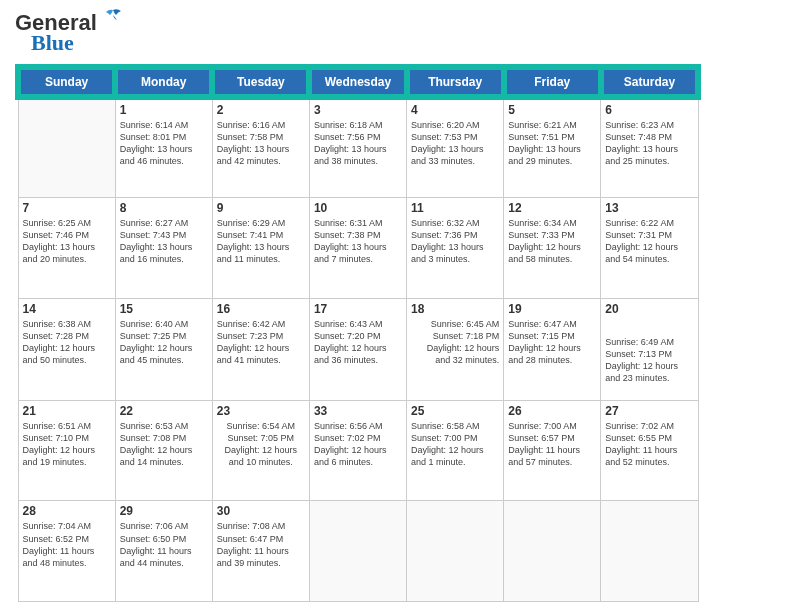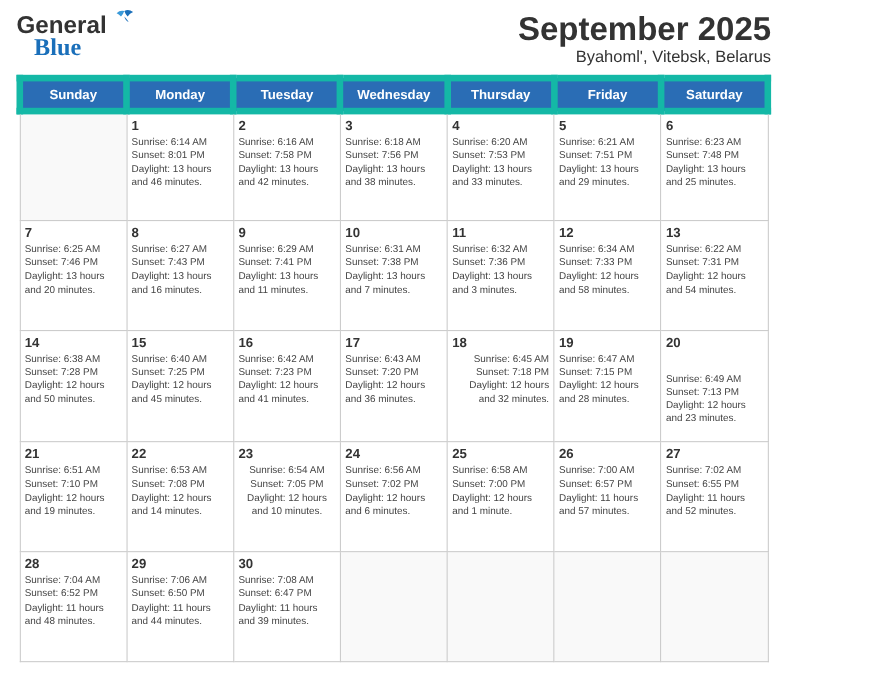--- a/index.html
+++ b/index.html
@@ -101,24 +101,20 @@
           <span class="logo-general">General</span>
           <svg width="28" height="22" viewBox="0 0 28 22" style="margin-left:2px;margin-top:-8px;">
             <path d="M14,2 Q18,0 22,3 Q19,4 17,7 Q15,5 14,2Z" fill="#1a6fba"></path>
             <path d="M14,2 Q10,1 7,4 Q9,5 11,7 Q13,5 14,2Z" fill="#3a9ad9"></path>
             <path d="M14,7 Q16,9 18,12 Q15,11 14,7Z" fill="#1a6fba"></path>
           </svg>
         </div>
         <span class="logo-blue" style="margin-top:-6px;margin-left:16px;font-family:Liberation Serif, serif;">Blue</span>
       </div>
     </div>
-    <div class="title-block">
-      <h1>September 2025</h1>
-      <h2>Byahoml', Vitebsk, Belarus</h2>
-    </div>
   </div>
 
   <table class="calendar">
     <thead>
       <tr>
       <th>Sunday</th>
           <th>Monday</th>
           <th>Tuesday</th>
           <th>Wednesday</th>
           <th>Thursday</th>
@@ -290,21 +286,21 @@
 and 14 minutes.</div>
           </td>
           <td>
             <span class="day-num">23</span>
             <div class="day-info" style="white-space: pre-line; text-align: center;">Sunrise: 6:54 AM
 Sunset: 7:05 PM
 Daylight: 12 hours
 and 10 minutes.</div>
           </td>
           <td>
-            <span class="day-num">24</span>
+            <span class="day-num">33</span>
             <div class="day-info" style="white-space: pre-line;">Sunrise: 6:56 AM
 Sunset: 7:02 PM
 Daylight: 12 hours
 and 6 minutes.</div>
           </td>
           <td>
             <span class="day-num">25</span>
             <div class="day-info" style="white-space: pre-line;">Sunrise: 6:58 AM
 Sunset: 7:00 PM
 Daylight: 12 hours

